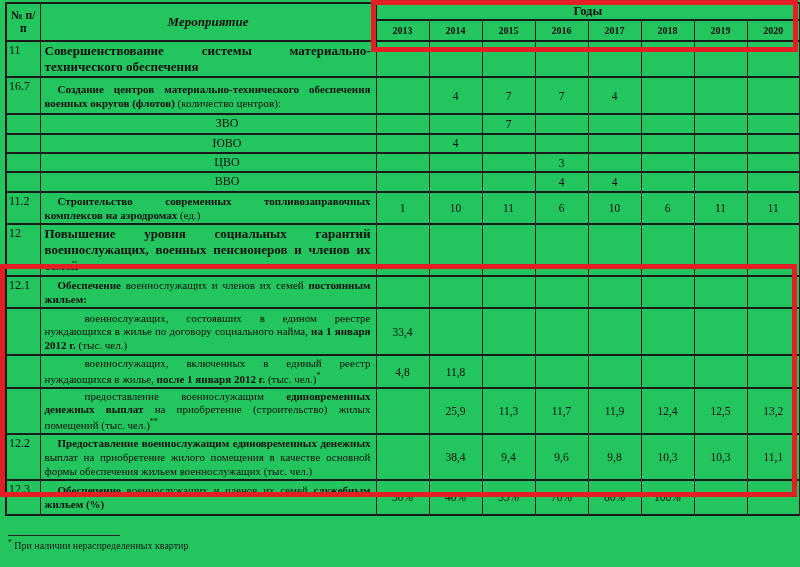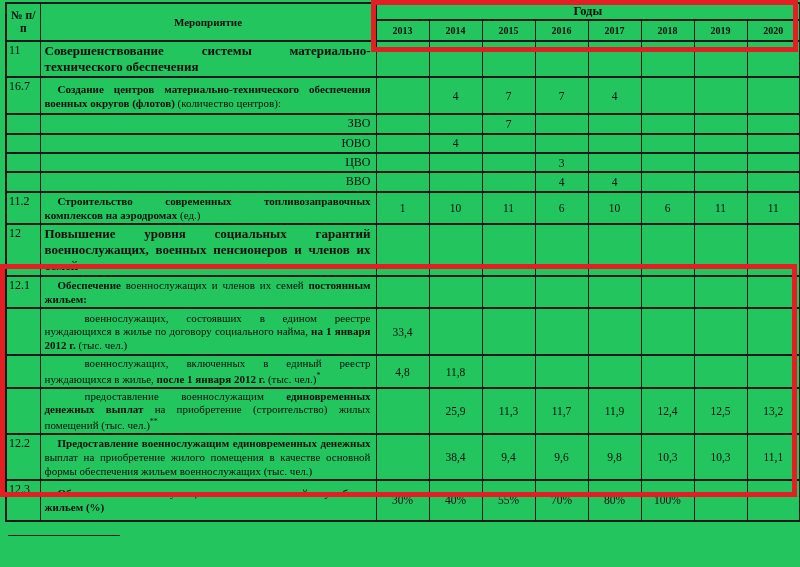--- a/index.html
+++ b/index.html
@@ -16,42 +16,42 @@
     border-collapse: collapse; table-layout: fixed;
     border: 2px solid #1a1a1a;
   }
   .doc-table th, .doc-table td {
     border-left: 1px solid #1a1a1a; border-right: 1px solid #1a1a1a;
     border-top: 2px solid #1a1a1a; border-bottom: 2px solid #1a1a1a;
     overflow: hidden;
   }
   .doc-table thead th { font-weight: bold; text-align: center; vertical-align: middle; padding: 0 2px; }
   .h-num   { font-size: 11.5px; line-height: 1.15; }
-  .h-measure { font-size: 11px; }
+  .h-measure { font-size: 13px; font-style: italic; }
   .h-years { font-size: 12.5px; height: 17px; }
   .h-year  { font-size: 10px; height: 21px; }
 
   .c-num {
     vertical-align: top; text-align: left;
     padding: 2px 1px 0 2px; font-size: 12px; line-height: 1.15;
   }
   .c-label {
     text-align: justify; vertical-align: middle;
     padding: 1px 5px 1px 4px; line-height: 1.28;
   }
   .c-label span, .c-label sup { font-weight: normal; }
   .c-label span.b { font-weight: bold; }
   .c-label sup { font-size: 8px; }
   .c-val {
     text-align: center; vertical-align: middle;
     font-size: 11.5px; padding: 0 1px;
   }
   .t-heading { font-size: 13px; line-height: 1.24; }
   .t-item    { font-size: 11px; text-indent: 13px; }
-  .t-okrug   { font-size: 12px; text-align: right; padding-left: 43px; }
+  .t-okrug   { font-size: 12px; text-align: center; padding-left: 43px; }
   .t-sub     { font-size: 11px; text-indent: 40px; line-height: 1.22; }
 
   .redbox {
     position: absolute; border: 5px solid #e31e24;
     background: transparent; pointer-events: none;
   }
   .redbox-years   { left: 371px; top: 0px;   width: 427px; height: 52px; }
   .redbox-section { left: 0px;   top: 264px; width: 797px; height: 233px; }
 
   .footnotes { position: absolute; left: 8px; top: 535px; width: 420px; }
@@ -244,35 +244,36 @@
           <td class="c-label t-item"><span class="b">Предоставление военнослужащим единовременных денежных</span><span> выплат на приобретение жилого помещения в качестве основной формы обеспечения жильем военнослужащих (тыс. чел.)</span></td>
           <td class="c-val"></td>
           <td class="c-val">38,4</td>
           <td class="c-val">9,4</td>
           <td class="c-val">9,6</td>
           <td class="c-val">9,8</td>
           <td class="c-val">10,3</td>
           <td class="c-val">10,3</td>
           <td class="c-val">11,1</td>
         </tr>
-        <tr style="height: 41px;">
+        <tr style="height: 35px;">
           <td class="c-num">12.3</td>
           <td class="c-label t-item"><span class="b">Обеспечение </span><span>военнослужащих и членов их семей </span><span class="b">служебным жильем (%)</span></td>
           <td class="c-val">30%</td>
           <td class="c-val">40%</td>
           <td class="c-val">55%</td>
           <td class="c-val">70%</td>
           <td class="c-val">80%</td>
           <td class="c-val">100%</td>
           <td class="c-val"></td>
           <td class="c-val"></td>
         </tr>
       </tbody>
   </table>
 
   <div class="redbox redbox-years"></div>
   <div class="redbox redbox-section"></div>
 
   <div class="footnotes">
     <div class="fn-sep"></div>
+    <div class="fn-line"><sup>*</sup> <span>При наличии нераспределенных квартир</span></div>
   </div>
 
 </div>
 
 </body></html>

